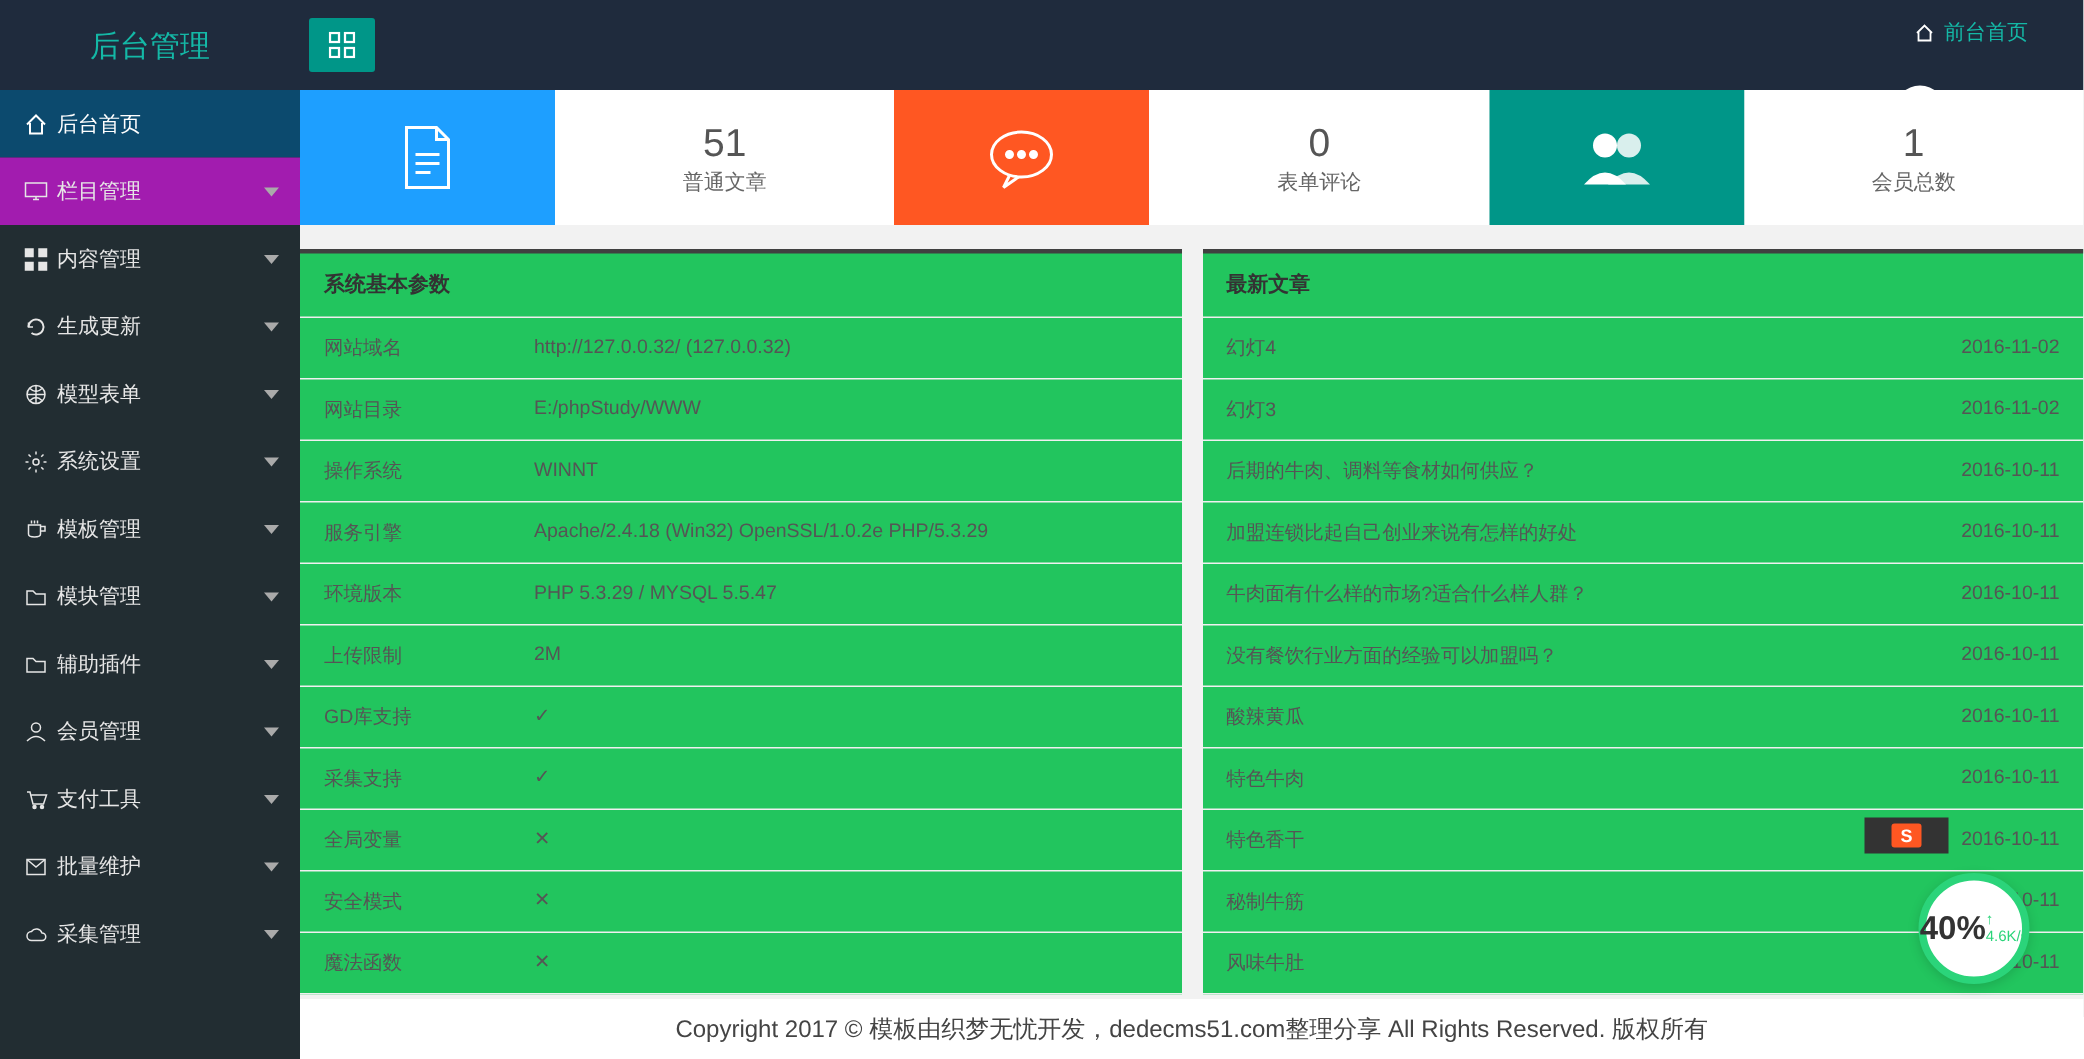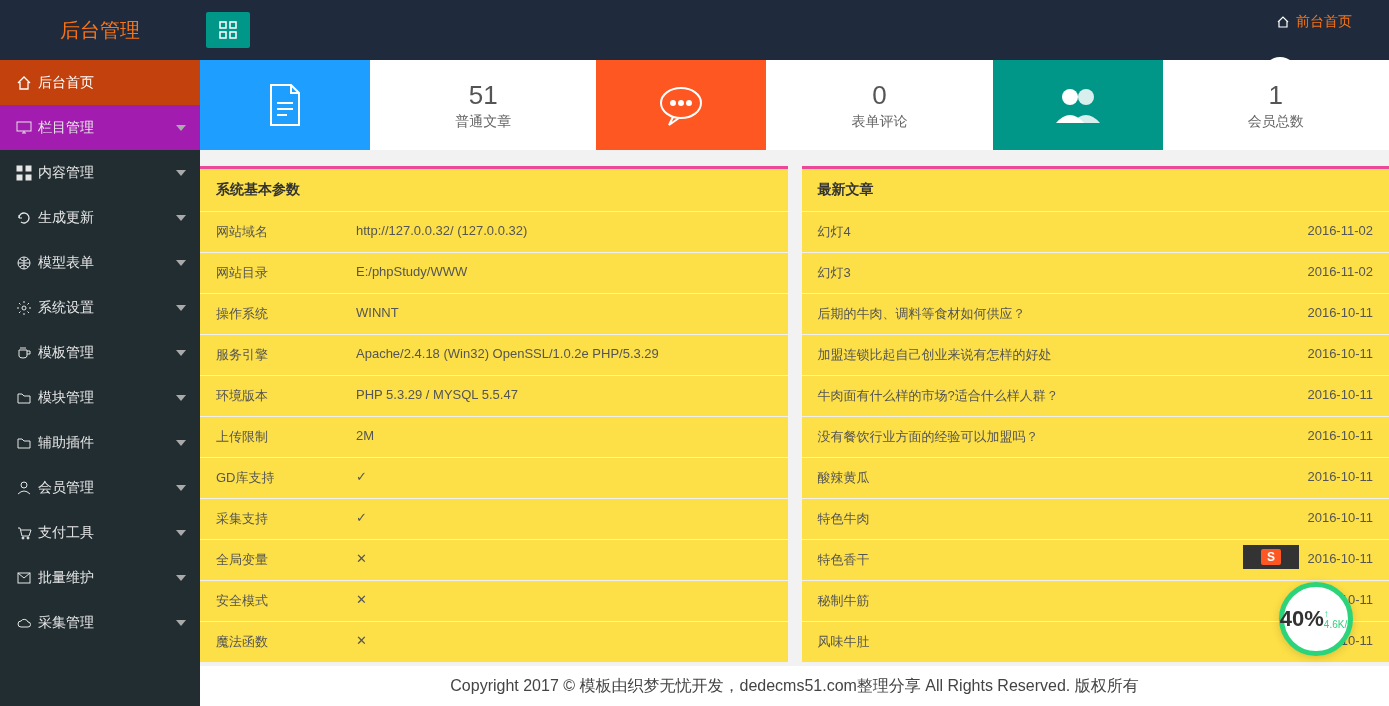--- a/index.html
+++ b/index.html
@@ -1,46 +1,46 @@
 <!DOCTYPE html>
 <html><head>
 <meta charset="utf-8">
 <style>
 *{margin:0;padding:0;box-sizing:border-box;font-family:"Microsoft YaHei",Arial,sans-serif;}
 body{background:#f2f2f2;width:1389px;height:706px;overflow:hidden;position:relative;}
 
-.topbar{height:60px;background:#1f2b3d;display:flex;align-items:center;color:#f97316;}
+.topbar{height:60px;background:#1f2b3d;display:flex;align-items:center;color:#14b8a6;}
 .brand{width:200px;text-align:center;font-size:20px;}
 .grid-btn{width:44px;height:36px;background:#009688;margin-left:6px;display:flex;align-items:center;justify-content:center;border-radius:2px;}
 .topbar-right{margin-left:auto;display:flex;align-items:center;gap:26px;padding-right:24px;font-size:14px;flex-direction:column;}
 .top-link{display:flex;align-items:center;gap:6px;cursor:pointer;}
 .avatar{width:34px;height:34px;border-radius:50%;background:#fff;display:flex;align-items:center;justify-content:center;}
 .user-area{display:flex;align-items:center;gap:10px;}
 .chev{display:inline-block;width:0;height:0;border-left:5px solid transparent;border-right:5px solid transparent;border-top:6px solid #aaa;}
 
 .sidebar{position:absolute;left:0;top:60px;width:200px;bottom:0;background:#222d32;color:#e6e6e6;}
 .nav-item{height:45px;display:flex;align-items:center;padding:0 16px;font-size:14px;cursor:pointer;position:relative;}
 .nav-item .ico{width:22px;display:inline-block;}
 .nav-item .arrow{position:absolute;right:14px;}
-.nav-item.active{background:#c2410c;color:#fff;}
+.nav-item.active{background:#0c4a6e;color:#fff;}
 .nav-item.selected{background:#a21caf;}
 
 .main{position:absolute;left:200px;right:0;top:60px;bottom:40px;overflow:hidden;}
 .stats{display:flex;gap:0;height:90px;}
 .stat{flex:1;display:flex;}
 .stat-ico{width:170px;display:flex;align-items:center;justify-content:center;}
 .stat-body{background:#fff;flex:1;display:flex;flex-direction:column;align-items:center;justify-content:center;}
 .stat-num{font-size:26px;color:#555;}
 .stat-lab{font-size:14px;color:#666;margin-top:2px;}
 .c-blue{background:#1e9fff;}
 .c-orange{background:#ff5722;}
 .c-teal{background:#009688;}
 
 .panels{display:flex;gap:14px;margin-top:16px;}
-.panel{background:#fde047;flex:1;border-top:3px solid #ec4899;}
+.panel{background:#22c55e;flex:1;border-top:3px solid #404040;}
 .panel-h{padding:12px 16px;font-size:14px;color:#333;font-weight:bold;border-bottom:1px solid #eee;}
 .row{display:flex;border-bottom:1px solid #f0f0f0;font-size:13px;color:#555;}
 .row>div{padding:11px 16px;}
 .k{width:140px;}
 .article-row{display:flex;justify-content:space-between;border-bottom:1px solid #f0f0f0;font-size:13px;color:#555;padding:11px 16px;}
 
 .footer{position:absolute;left:200px;right:0;bottom:0;height:40px;background:#fff;display:flex;align-items:center;justify-content:center;font-size:16px;color:#444;}
 
 .speed{position:absolute;right:36px;bottom:50px;width:74px;height:74px;border-radius:50%;background:#fff;border:5px solid #2bd47a;display:flex;flex-direction:row;align-items:center;justify-content:center;box-shadow:0 2px 8px rgba(0,0,0,.15);}
 .speed-n{font-size:22px;font-weight:bold;color:#333;}

